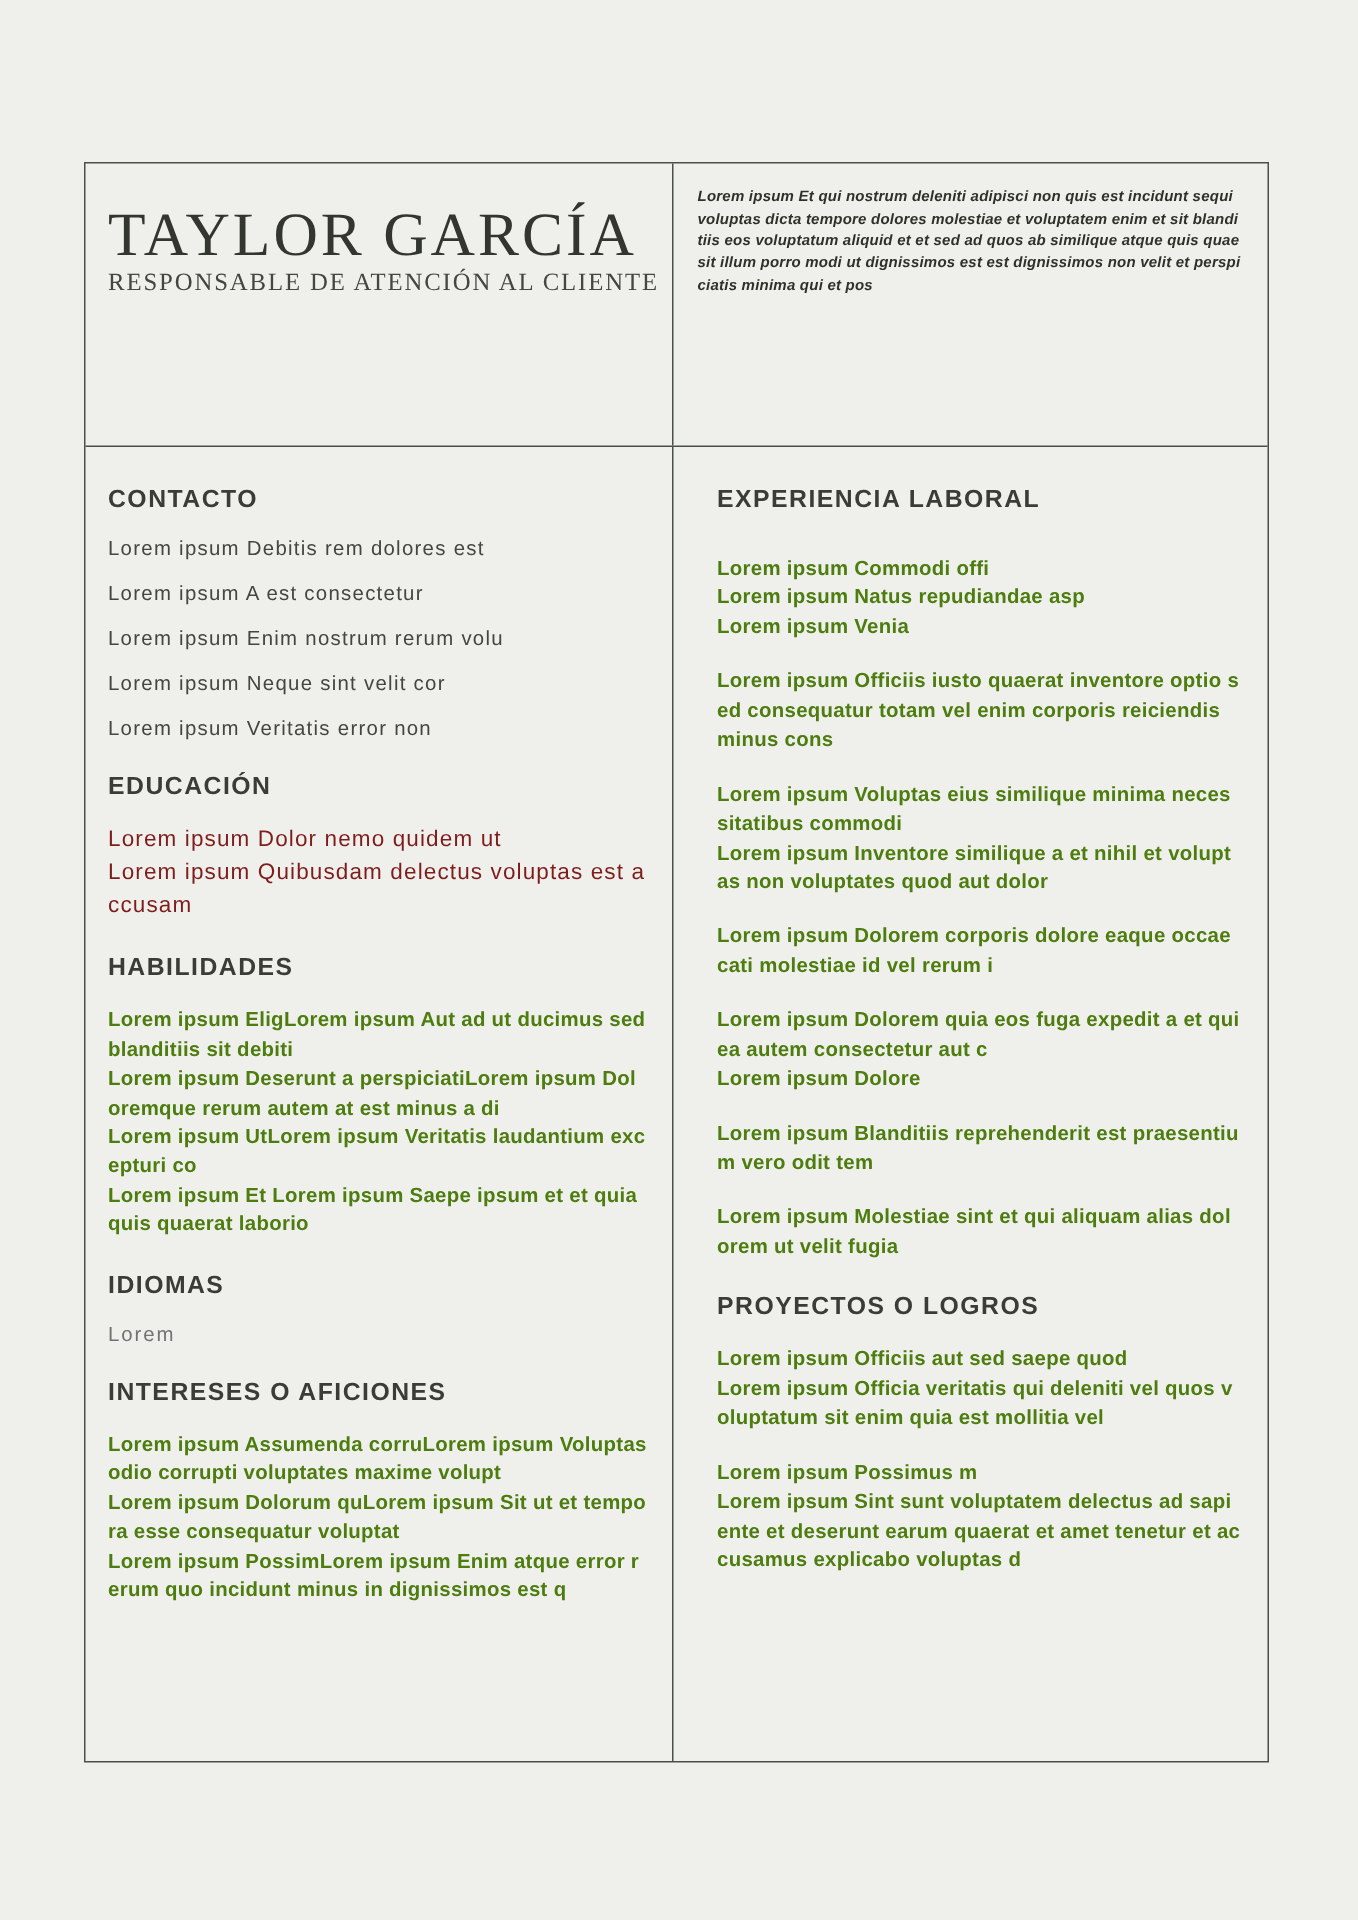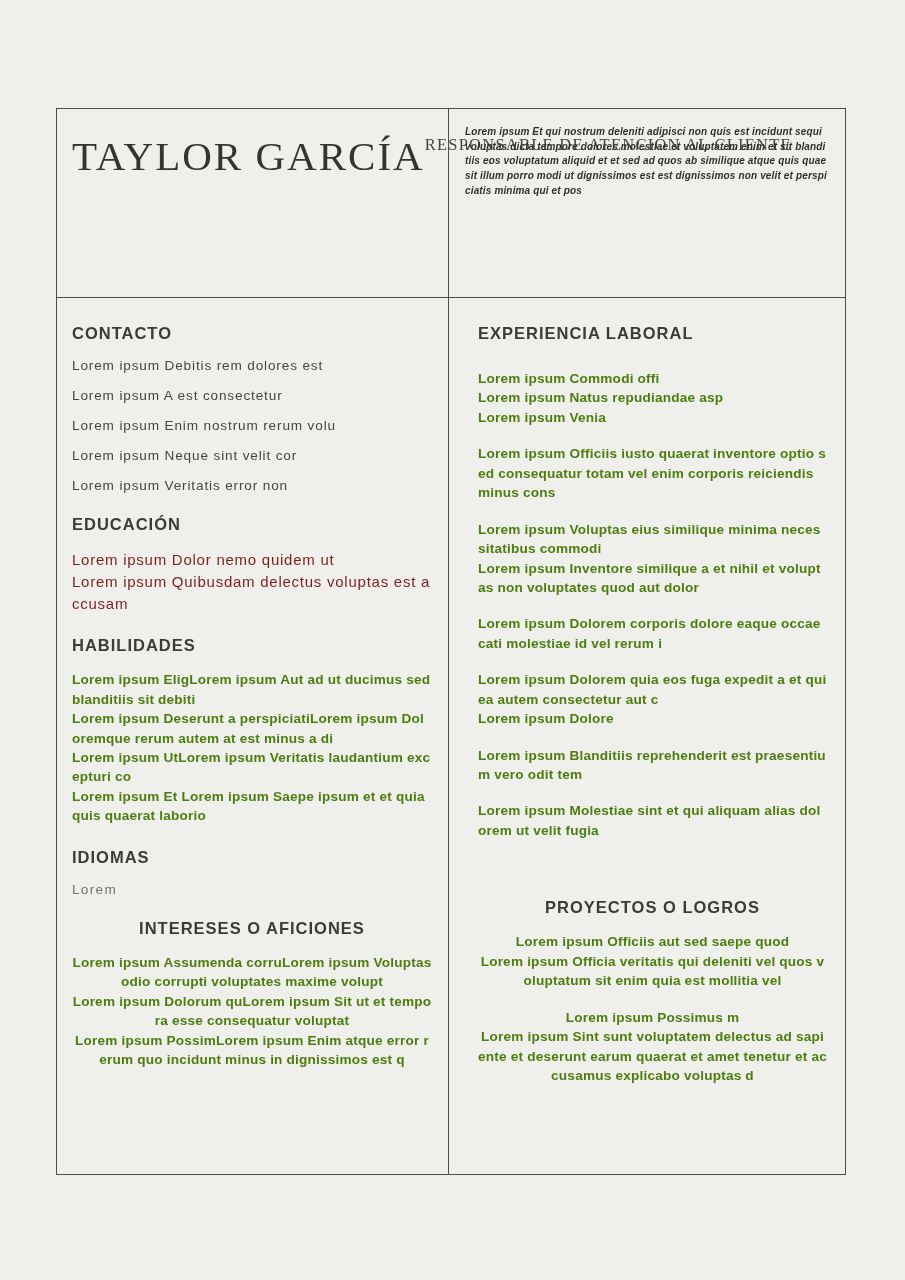--- a/index.html
+++ b/index.html
@@ -41,22 +41,22 @@
     box-sizing: border-box;
     height: 189px;
     flex: 0 0 auto;
   }
   .header-left {
     width: 392px;
     box-sizing: border-box;
     border-right: 1.4px solid #4b4f49;
     padding: 26px 16px 16px 15px;
     display: flex;
-    flex-direction: row;
-    justify-content: space-between;
+    flex-direction: column;
+    justify-content: flex-start;
   }
   .cv-name {
     font-family: "Liberation Serif", serif;
     font-size: 41px;
     font-weight: 400;
     color: #33352f;
     letter-spacing: 2.0px;
     line-height: 1.05;
     white-space: nowrap;
   }
@@ -100,21 +100,21 @@
     border-right: 1.4px solid #4b4f49;
     padding: 26px 16px 10px 15px;
   }
   .col-right {
     flex: 1;
     box-sizing: border-box;
     padding: 26px 18px 10px 16px;
   }
 
   .section { margin-bottom: 22px; }
-  .section:last-child { margin-bottom: 0; text-align: center; }
+  .section:last-child { margin-bottom: 0; }
 
   .section-title {
     font-size: 16.5px;
     font-weight: bold;
     color: #3a3c35;
     letter-spacing: 1.0px;
     text-transform: uppercase;
     margin: 0 0 15px 0;
   }
 
@@ -151,21 +151,21 @@
     font-size: 13.6px;
     color: #737373;
     letter-spacing: 1.3px;
     word-break: break-all;
   }
 
   
   .entry-block { margin-bottom: 17px; }
   .entry-block:last-child { margin-bottom: 0; }
 
-  .section-gap-lg { margin-bottom: 58px; }
+  .section-gap-lg { margin-bottom: 22px; }
   .section-title-exp { margin-bottom: 26px; }
 </style>
 </head>
 <body>
 
 <div class="page">
   <div class="cv-frame">
 
     <div class="header-band">
       <div class="header-left">

